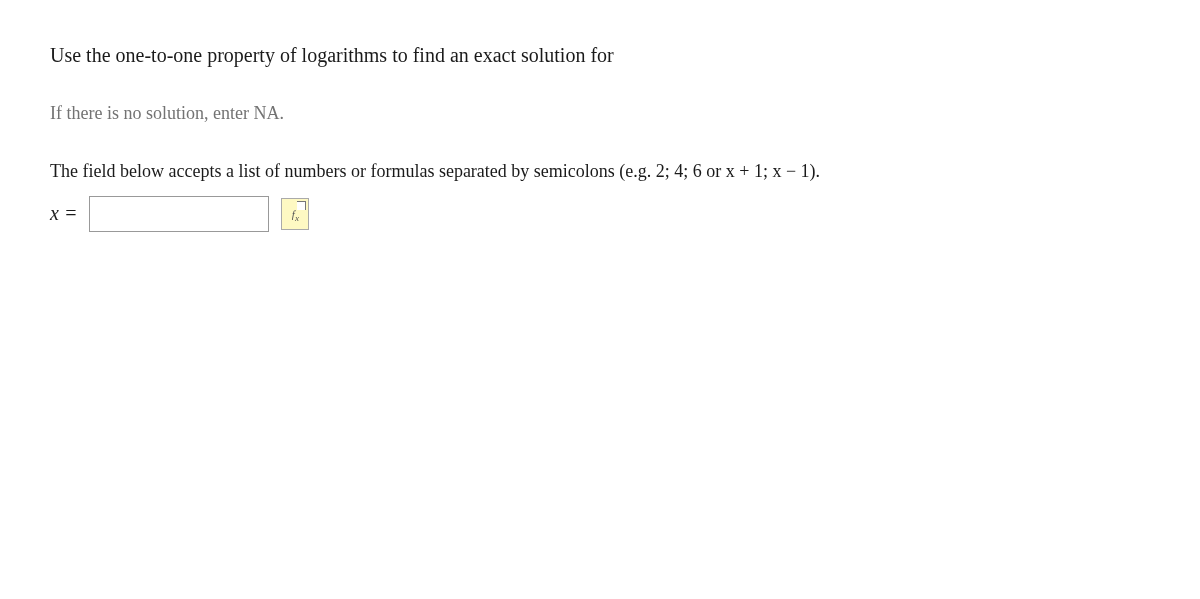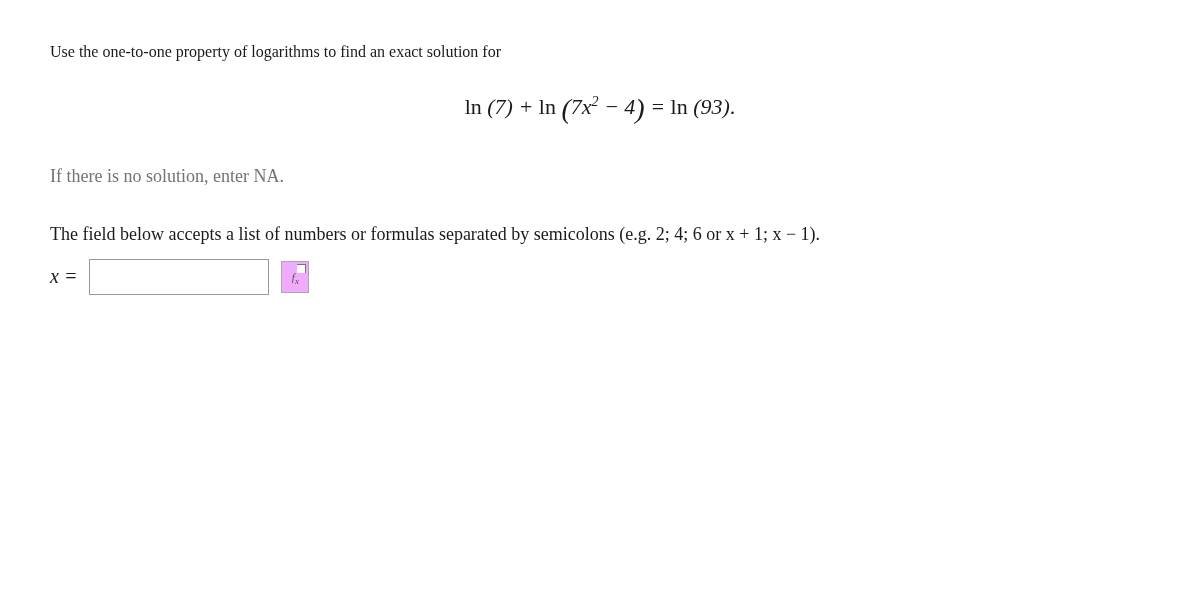--- a/index.html
+++ b/index.html
@@ -11,21 +11,21 @@
     body {
       background-color: #ffffff;
       font-family: "Georgia", "Times New Roman", serif;
       width: 1200px;
       height: 599px;
       overflow: hidden;
       padding: 40px 50px;
     }
 
     .problem-statement {
-      font-size: 16px;
+      font-size: 20px;
       color: #1a1a1a;
       margin-bottom: 30px;
       line-height: 1.5;
     }
 
     .equation-container {
       text-align: center;
       margin: 30px 0 40px 0;
       font-size: 22px;
       color: #1a1a1a;
@@ -80,21 +80,21 @@
       outline: none;
       font-size: 16px;
       padding: 4px 6px;
       font-family: inherit;
     }
 
     .formula-icon {
       width: 28px;
       height: 32px;
       border: 1px solid #aaa;
-      background: #f0abfc;
+      background: #fef9c3;
       display: flex;
       align-items: center;
       justify-content: center;
       cursor: pointer;
       position: relative;
     }
 
     .formula-icon::before {
       content: '';
       position: absolute;
@@ -125,25 +125,20 @@
       font-style: normal;
     }
   </style>
 </head>
 <body>
 
 <div>
 
   <p class="problem-statement">Use the one-to-one property of logarithms to find an exact solution for</p>
 
-  <div class="equation-container">
-    <span class="math">
-      <span class="ln-text">ln</span> (7) + <span class="ln-text">ln</span> <span class="big-paren">(</span>7<span style="font-style:italic;">x</span><sup>2</sup> − 4<span class="big-paren">)</span> = <span class="ln-text">ln</span> (93)<span class="equation-period">.</span>
-    </span>
-  </div>
 
   <p class="no-solution-text">If there is no solution, enter NA.</p>
 
   <p class="field-instructions">The field below accepts a list of numbers or formulas separated by semicolons (e.g. 2; 4; 6 or x + 1; x − 1).</p>
 
   <div class="answer-row">
     <span class="answer-label">
       <i>x</i> =
     </span>
     <input type="text" class="answer-input" placeholder="" style="">

